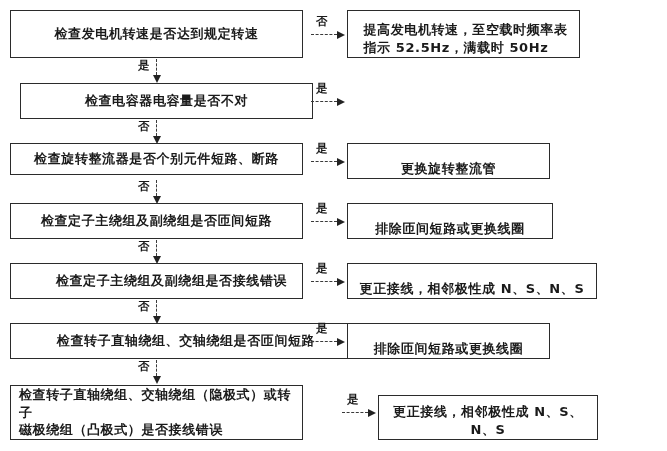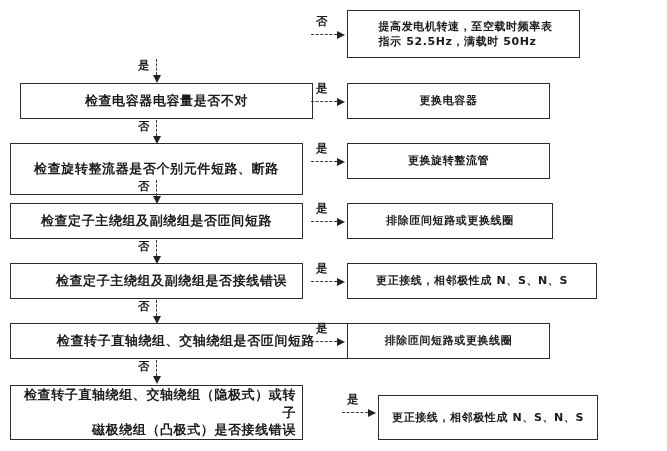--- a/index.html
+++ b/index.html
@@ -30,33 +30,34 @@
     text-align: center;
     line-height: 1.38;
     letter-spacing: 0.6px;
     font-weight: 700;
     color: #1a1a1a;
   }
   .box.left {
     font-size: 13px;
   }
   .box.right {
-    font-size: 11px;
+    font-size: 13px;
+    align-items: flex-end;
   }
   .box .txt {
     display: block;
     padding: 0 6px;
     white-space: pre-line;
   }
   .box.right.multiline .txt {
     text-align: left;
     padding-left: 10px;
   }
   .box.left.multiline .txt {
-    text-align: right;
+    text-align: left;
     padding-left: 8px;
   }
 
   
   .vconn {
     position: absolute;
     width: 1px;
     border-left: 1.2px dashed #3a3a3a;
   }
   .vconn::after {
@@ -103,41 +104,41 @@
     color: #1a1a1a;
     line-height: 1;
     white-space: nowrap;
   }
 </style>
 </head>
 <body>
 
 <div id="chart">
 
+  <div class="box left" style="left:10px; top:10px; width:293px; height:48px;">
+    <span class="txt">检查发电机转速是否达到规定转速</span>
+  </div>
   <div class="hconn" style="left:311px; top:34px; width:26px;"></div>
   <div class="hlabel" style="left:316px; top:16px;">否</div>
   <div class="box right multiline" style="left:347px; top:10px; width:233px; height:48px;">
     <span class="txt">提高发电机转速，至空载时频率表
 指示 52.5Hz，满载时 50Hz</span>
   </div>
   <div class="vconn" style="left:156px; top:59px; height:16px;"></div>
   <div class="vlabel" style="left:138px; top:60px;">是</div>
 
   <div class="box left" style="left:20px; top:83px; width:293px; height:36px;">
     <span class="txt">检查电容器电容量是否不对</span>
   </div>
   <div class="hconn" style="left:311px; top:101px; width:26px;"></div>
   <div class="hlabel" style="left:316px; top:83px;">是</div>
-  <div class="box right" style="left:347px; top:83px; width:203px; height:36px;">
-    <span class="txt">更换电容器</span>
-  </div>
   <div class="vconn" style="left:156px; top:120px; height:16px;"></div>
   <div class="vlabel" style="left:138px; top:121px;">否</div>
 
-  <div class="box left" style="left:10px; top:143px; width:293px; height:52px;">
+  <div class="box left" style="left:10px; top:143px; width:293px; height:32px;">
     <span class="txt">检查旋转整流器是否个别元件短路、断路</span>
   </div>
   <div class="hconn" style="left:311px; top:161px; width:26px;"></div>
   <div class="hlabel" style="left:316px; top:143px;">是</div>
   <div class="box right" style="left:347px; top:143px; width:203px; height:36px;">
     <span class="txt">更换旋转整流管</span>
   </div>
   <div class="vconn" style="left:156px; top:180px; height:16px;"></div>
   <div class="vlabel" style="left:138px; top:181px;">否</div>
 

